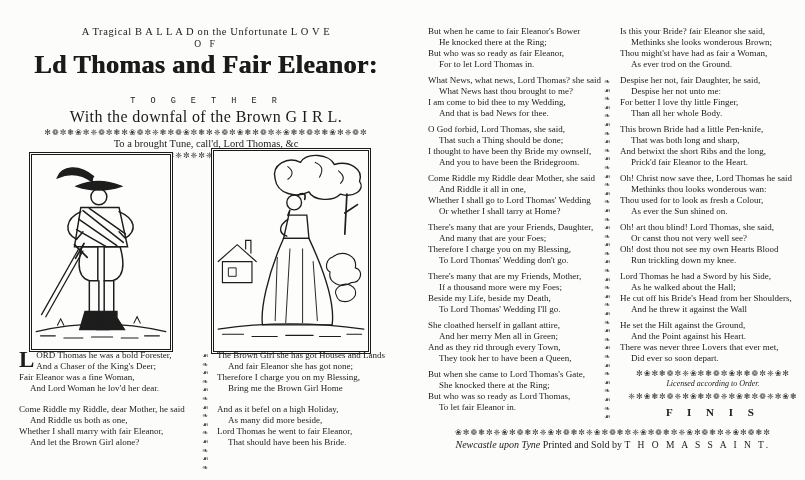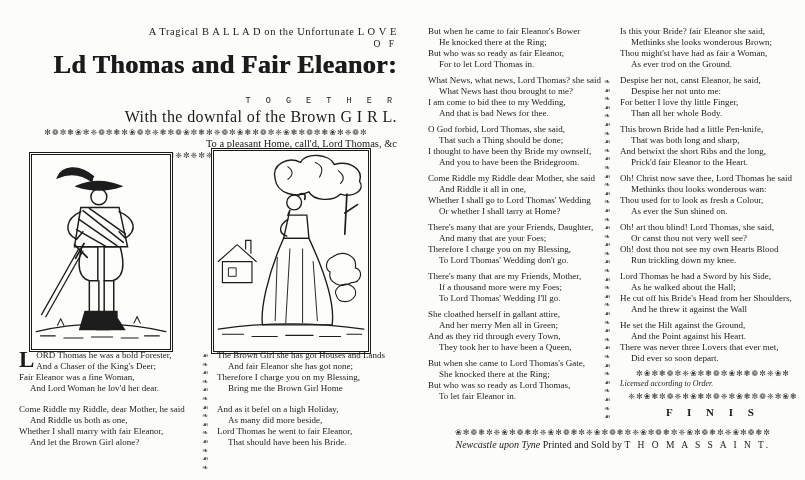--- a/index.html
+++ b/index.html
@@ -1,21 +1,21 @@
 <!DOCTYPE html>
 <html><head>
 <meta charset="utf-8">
 <style>
   html,body{margin:0;padding:0;}
   body{width:805px;height:480px;background:#f6f6f4;font-family:"Liberation Serif",serif;color:#1b1b1b;overflow:hidden;}
   #sheet{position:relative;width:805px;height:480px;background:#fcfcfa;}
 
   
   #left-page{position:absolute;left:15px;top:10px;width:382px;height:465px;}
-  .center{text-align:right;}
+  .center{text-align:center;}
   .t1{font-size:10.5px;letter-spacing:.6px;padding-top:16px;}
   .of{font-size:9.5px;letter-spacing:3px;margin-top:2px;}
   .main-title{font-size:26px;font-weight:bold;letter-spacing:.4px;margin-top:1px;text-shadow:.6px 0 0 currentColor;}
   .together{font-size:8.5px;letter-spacing:5px;margin-top:16px;font-family:Liberation Mono, monospace;}
   .subtitle{font-size:16px;margin-top:2px;letter-spacing:.4px;}
   .orn-row{font-family:"DejaVu Sans",sans-serif;font-size:8px;letter-spacing:1px;white-space:nowrap;overflow:hidden;color:#262626;opacity:.9;margin-top:2px;text-align:center;}
   .tune{font-size:10.5px;margin-top:1px;}
   .tune .emph{}
 
   .woodcut{position:absolute;border:3px double #1a1a1a;background:#fdfdfb;}
@@ -36,42 +36,42 @@
 
   
   #right-page{position:absolute;left:412px;top:18px;width:388px;height:455px;margin-left:8px;}
   #rp-col1{left:8px;top:8px;width:176px;}
   #rp-col2{left:200px;top:8px;width:186px;}
   #rp-strip{left:184px;top:60px;height:350px;}
   #lp-strip{left:187px;top:342px;height:120px;}
   #lp-col1{left:4px;top:340px;width:180px;}
   #lp-col2{left:202px;top:340px;width:178px;}
 
-  .licensed{font-size:8px;font-style:italic;margin-top:1px;}
+  .licensed{font-size:8px;font-style:italic;text-align:center;margin-top:1px;}
   .finis{font-size:11px;letter-spacing:6px;text-align:center;margin-top:5px;font-weight:bold;}
   .rp-orn{margin-top:4px;}
 
   #bottom-orn{position:absolute;left:0;top:408px;width:386px;}
   #imprint{position:absolute;left:0;top:421px;width:386px;text-align:center;font-size:10px;white-space:nowrap;}
   #imprint .place{font-style:italic;}
   #imprint .printer{letter-spacing:2.5px;font-size:9.5px;}
 </style>
 </head>
 <body>
 
 <div id="sheet">
 
   <div id="left-page">
     <div class="t1 center">A Tragical  B A L L A D  on the Unfortunate  L O V E</div>
     <div class="of center">O F</div>
     <div class="main-title center">Ld Thomas and Fair Eleanor:</div>
     <div class="together center">T O G E T H E R</div>
     <div class="subtitle center">With the downfal of the Brown  G I R L.</div>
     <div class="orn-row">✻❁✼❃❀✻❈❁✼❃✻❀❁✼❈❃✻❁❀✼❃✻❈❁✼❀❃✻❁✼❈❀❃✻❁✼❃❀✻❈❁✼</div>
-    <div class="tune center"><span>To a pleasant Home, call'd, </span><span class="emph">Lord Thomas, &amp;c</span></div>
+    <div class="tune center"><span>To a brought Tune, call'd, </span><span class="emph">Lord Thomas, &amp;c</span></div>
     <div class="orn-row">❈✼❈✼❈✼❈✼❈✼❈✼❈✼❈✼❈✼❈✼❈✼❈✼❈✼❈✼❈✼❈✼❃❃❃❃❃❃❃❃</div>
 
     <div class="woodcut" id="woodcut-left">
       <svg viewBox="0 0 130 182">
         <g stroke="#1d1d1d" fill="none" stroke-width="1.4" stroke-linecap="round">
           <path d="M58,20 C44,8 28,10 24,21 C38,15 49,19 57,25" fill="#1d1d1d"></path>
           <path d="M42,29 Q62,20 84,29 Q63,36 42,29 Z" fill="#1d1d1d"></path>
           <circle cx="63" cy="39" r="7.5"></circle>
           <path d="M46,49 L82,49 L90,86 L40,86 Z"></path>
           <path d="M48,52 L86,82 M54,50 L88,74 M44,60 L80,85 M42,70 L70,86"></path>
@@ -173,20 +173,21 @@
         </div>
         <div class="stanza italic">
           <div class="vline">There's many that are your Friends, Daughter,</div>
           <div class="vline indent">And many that are your Foes;</div>
           <div class="vline">Therefore I charge you on my Blessing,</div>
           <div class="vline indent">To Lord Thomas' Wedding don't go.</div>
         </div>
         <div class="stanza italic">
           <div class="vline">There's many that are my Friends, Mother,</div>
           <div class="vline indent">If a thousand more were my Foes;</div>
+          <div class="vline">Beside my Life, beside my Death,</div>
           <div class="vline indent">To Lord Thomas' Wedding I'll go.</div>
         </div>
         <div class="stanza roman">
           <div class="vline">She cloathed herself in gallant attire,</div>
           <div class="vline indent">And her merry Men all in Green;</div>
           <div class="vline">And as they rid through every Town,</div>
           <div class="vline indent">They took her to have been a Queen,</div>
         </div>
         <div class="stanza roman">
           <div class="vline">But when she came to Lord Thomas's Gate,</div>
@@ -199,21 +200,21 @@
 
     <div class="verse-col" id="rp-col2">
       <div>
           <div class="stanza italic">
             <div class="vline">Is this your Bride? fair Eleanor she said,</div>
             <div class="vline indent">Methinks she looks wonderous Brown;</div>
             <div class="vline">Thou might'st have had as fair a Woman,</div>
             <div class="vline indent">As ever trod on the Ground.</div>
           </div>
           <div class="stanza italic">
-            <div class="vline">Despise her not, canst Eleanor, he said,</div>
+            <div class="vline">Despise her not, fair Daughter, he said,</div>
             <div class="vline indent">Despise her not unto me:</div>
             <div class="vline">For better I love thy little Finger,</div>
             <div class="vline indent">Than all her whole Body.</div>
           </div>
           <div class="stanza italic">
             <div class="vline">This brown Bride had a little Pen-knife,</div>
             <div class="vline indent">That was both long and sharp,</div>
             <div class="vline">And betwixt the short Ribs and the long,</div>
             <div class="vline indent">Prick'd fair Eleanor to the Heart.</div>
           </div>

